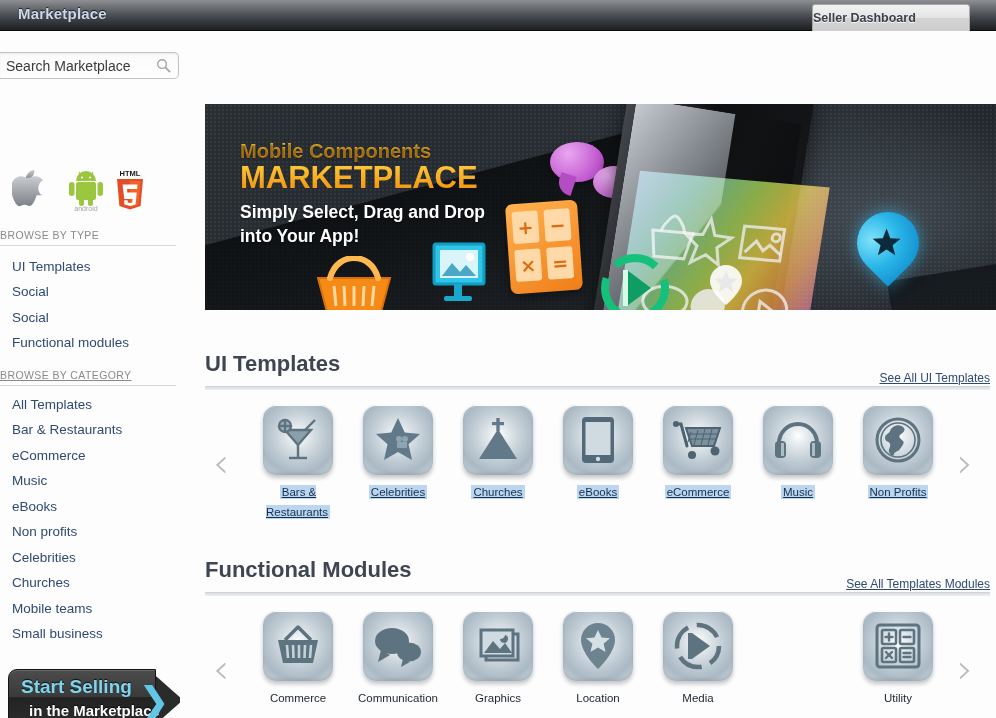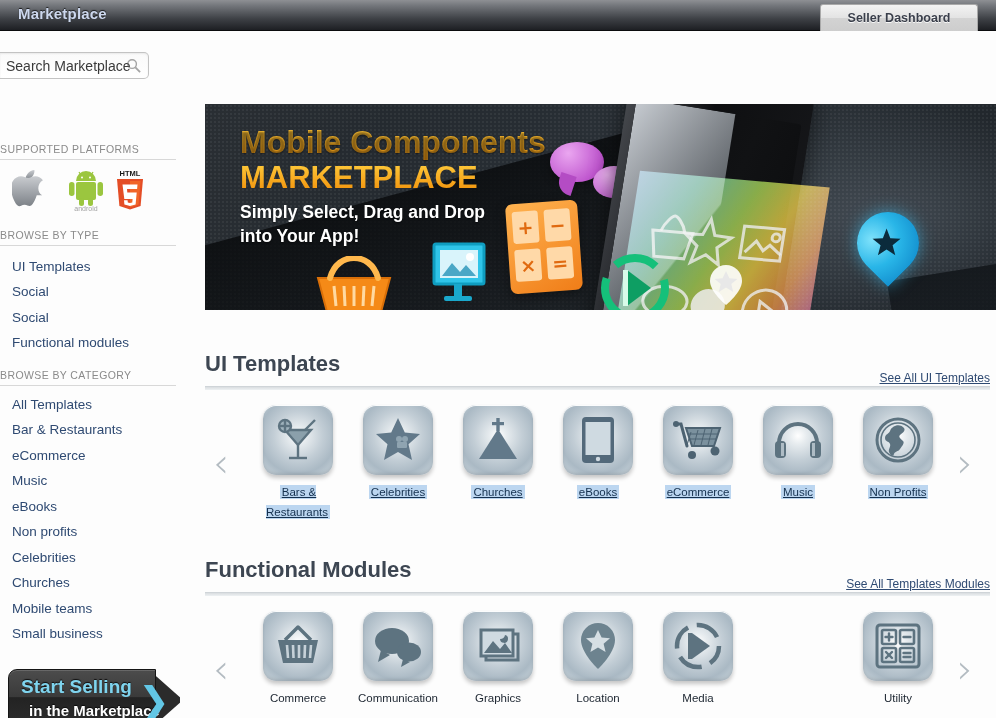--- a/index.html
+++ b/index.html
@@ -23,33 +23,32 @@
     font-size: 15px; font-weight: bold; color: #cdd8ee;
     text-shadow: 0 -1px 1px rgba(0,0,0,.75);
     letter-spacing: .2px;
   }
   #seller-dashboard {
     position: absolute; left: 812px; top: 4px; width: 158px; height: 27px;
     background: linear-gradient(to bottom, #f3f3f3 0%, #e3e3e3 50%, #d3d3d3 51%, #cdcdcd 100%);
     border: 1px solid #a9a9a9; border-bottom: none;
     border-radius: 3px 3px 0 0;
     font-size: 12.5px; font-weight: bold; color: #3a3f4b;
-    text-align: center; line-height: 26px;
+    line-height: 26px;
     text-shadow: 0 1px 0 rgba(255,255,255,.85);
     cursor: pointer;
-    margin-left: 8px;
   }
 
   
   #sidebar {
     position: absolute; left: 0; top: 31px; width: 180px; height: 687px;
     background: #fdfdfd;
   }
   #search-wrap {
-    position: absolute; left: 0; top: 21px; width: 149px; height: 27px;
+    position: absolute; left: 0; top: 21px; width: 179px; height: 27px;
     background: linear-gradient(to bottom,#fafafa,#ffffff);
     border: 1px solid #c3c3c3;
     border-left: none;
     border-radius: 0 5px 5px 0;
     box-shadow: inset 0 1px 2px rgba(0,0,0,.07);
   }
   #search-input {
     position: absolute; left: 4px; top: 0; width: 140px; height: 25px;
     border: none; outline: none; background: transparent;
     font-family: "Liberation Sans", sans-serif;
@@ -131,21 +130,21 @@
     position: absolute; left: -120px; top: -40px; width: 340px; height: 330px;
     background: linear-gradient(100deg, rgba(255,255,255,.055), rgba(255,255,255,0) 70%);
     transform: rotate(14deg);
   }
   #banner-diag {
     position: absolute; left: -40px; bottom: -90px; width: 520px; height: 210px;
     background: linear-gradient(to bottom, rgba(10,12,14,.85), rgba(10,12,14,.35));
     transform: rotate(-15deg);
   }
   #ban-t1 {
-    position: absolute; left: 35px; top: 20px; font-size: 32px; font-weight: bold;
+    position: absolute; left: 35px; top: 36px; font-size: 20px; font-weight: bold;
     background: linear-gradient(to bottom,#ffc93a,#f59a12);
     -webkit-background-clip: text; background-clip: text; color: transparent;
     text-shadow: 0 1px 2px rgba(0,0,0,.45);
   }
   #ban-t2 {
     position: absolute; left: 35px; top: 56px; font-size: 31px; font-weight: bold;
     background: linear-gradient(to bottom,#ffd040,#f08a05);
     -webkit-background-clip: text; background-clip: text; color: transparent;
   }
   #ban-t3 {
@@ -271,21 +270,20 @@
 <div id="sidebar">
 
   <div id="search-wrap">
     <input id="search-input" type="text" placeholder="Search Marketplace" value="Search Marketplace" style="">
     <svg id="search-icon" viewBox="0 0 16 16">
       <circle cx="6.5" cy="6.5" r="4.6" fill="none" stroke="#5d5d5d" stroke-width="1.5"></circle>
       <line x1="10" y1="10" x2="15" y2="15" stroke="#5d5d5d" stroke-width="2"></line>
     </svg>
   </div>
 
-  <div class="side-head" style="top:112px;">SUPPORTED PLATFORMS</div>
 
   <div id="platform-icons">
     <svg class="plat-icon" style="left:6px;" width="34" height="40" viewBox="0 0 34 40">
       <defs>
           <linearGradient id="ag" x1="0" y1="0" x2="0" y2="1">
         <stop offset="0" stop-color="#c9ccd0"></stop>
             <stop offset="1" stop-color="#7d8288"></stop>
           </linearGradient>
         </defs>
       <path d="M20 7c1.6-1.9 2.7-4.4 2.4-7-2.3.1-5 1.5-6.6 3.4-1.4 1.7-2.7 4.3-2.3 6.8 2.5.2 5-1.3 6.5-3.2z" fill="url(#ag)"></path>
@@ -315,21 +313,21 @@
       <path d="M10.5 18.5h15l-.4 4.4H15l.3 3.6h9.4l-1.1 12L18 40.1l-5.6-1.6-.4-4.3h3.6l.2 2.3 2.2.6 2.3-.6.3-3.4h-8.3z" fill="#fff"></path>
     </svg>
   </div>
 
   <div class="side-head" style="top:198px;">BROWSE BY TYPE</div>
   <a class="side-link" style="top:228px;">UI Templates</a>
   <a class="side-link" style="top:253px;">Social</a>
   <a class="side-link" style="top:279px;">Social</a>
   <a class="side-link" style="top:304px;">Functional modules</a>
 
-  <div class="side-head" style="top:338px;">BROWSE BY CATEGORY</div>
+  <div class="side-head" style="top:338px;text-decoration:underline;">BROWSE BY CATEGORY</div>
   <a class="side-link" style="top:366px;">All Templates</a>
   <a class="side-link" style="top:391px;">Bar &amp; Restaurants</a>
   <a class="side-link" style="top:417px;">eCommerce</a>
   <a class="side-link" style="top:442px;">Music</a>
   <a class="side-link" style="top:468px;">eBooks</a>
   <a class="side-link" style="top:493px;">Non profits</a>
   <a class="side-link" style="top:519px;">Celebrities</a>
   <a class="side-link" style="top:544px;">Churches</a>
   <a class="side-link" style="top:570px;">Mobile teams</a>
   <a class="side-link" style="top:595px;">Small business</a>

